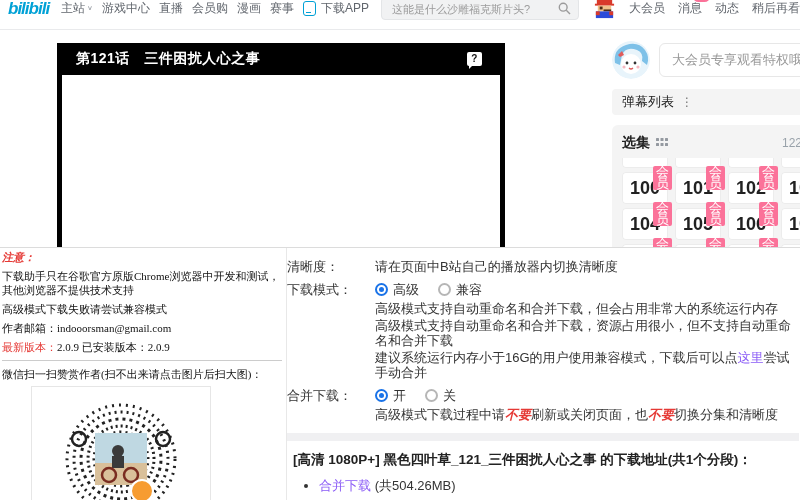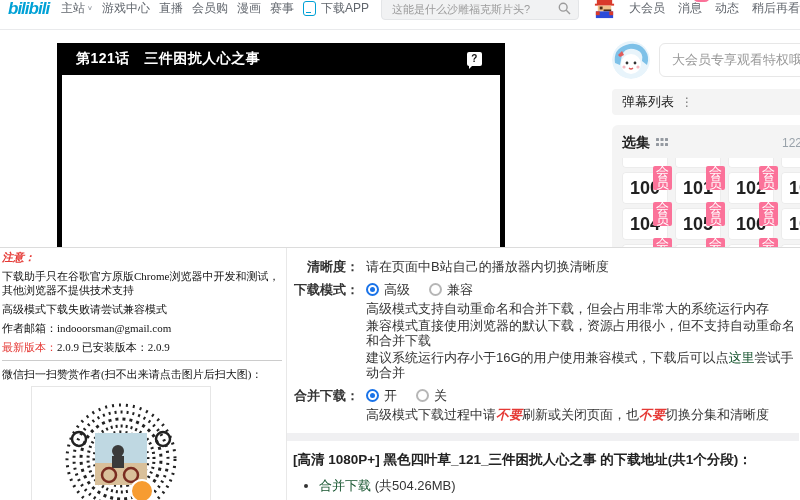--- a/index.html
+++ b/index.html
@@ -69,30 +69,30 @@
   .red{color:#e53935;}
   .bold{font-weight:bold;font-style:italic;}
   .notes hr{border:none;border-top:1px solid #ccc;margin:6px 0 6px 0;}
   .qr-box{margin:3px 0 0 29px;width:178px;height:130px;border:1px solid #e6e6e6;background:#fff;
           display:flex;justify-content:center;cursor:pointer;}
   .qr-box svg{margin-top:14px;}
 
   .settings{position:absolute;left:286px;top:0;width:513px;height:253px;border-left:1px solid #e8e8e8;
             padding-top:10px;font-size:13px;color:#333;box-sizing:border-box;}
   .srow{display:flex;margin-bottom:5px;}
-  .slabel{width:72px;flex:none;text-align:right;font-weight:bold;color:#333;margin-right:7px;}
+  .slabel{width:72px;flex:none;text-align:left;font-weight:normal;color:#333;margin-right:16px;}
   .scontent{flex:1;line-height:17px;}
   .opt-line{display:flex;align-items:center;gap:5px;margin-bottom:3px;}
   .radio{display:inline-block;width:13px;height:13px;border-radius:50%;border:2px solid #b6b6b6;
          background:#fff;box-sizing:border-box;cursor:pointer;flex:none;}
   .radio.on{border-color:#1a73e8;}
   .radio.on::after{content:"";display:block;width:5px;height:5px;margin:2px;border-radius:50%;background:#1a73e8;}
   .opt-label{margin-right:14px;cursor:pointer;}
   .help-line{line-height:15px;margin-bottom:2px;color:#333;}
-  a.link{color:#14532d;text-decoration:none;cursor:pointer;text-align:center;}
+  a.link{color:#8b5cf6;text-decoration:none;cursor:pointer;text-align:center;}
   .divider{height:8px;background:#f0f0f2;margin:9px 0 10px 0;}
   .dl-section{padding-left:6px;}
   .dl-title{font-weight:bold;font-size:13.5px;color:#222;margin:2px 0 8px 0;}
   .dl-list{margin:0 0 0 26px;padding:0;}
   .dl-list li{margin-bottom:4px;color:#333;}
 </style>
 </head>
 <body>
 
 <div class="screen">
@@ -259,21 +259,21 @@
       <div class="srow">
         <span class="slabel">下载模式：</span>
         <div class="scontent">
           <div class="opt-line">
             <span class="radio on"></span>
             <span class="opt-label">高级</span>
             <span class="radio"></span>
             <span class="opt-label">兼容</span>
           </div>
           <div class="help-line">高级模式支持自动重命名和合并下载，但会占用非常大的系统运行内存</div>
-          <div class="help-line">兼容模式直接使用浏览器的默认下载，资源占用很小，但不支持自动重命名和合并下载</div>
+          <div class="help-line">高级模式支持自动重命名和合并下载，资源占用很小，但不支持自动重命名和合并下载</div>
           <div class="help-line">
             <span>建议系统运行内存小于16G的用户使用兼容模式，下载后可以点</span><a class="link">这里</a><span>尝试手动合并</span>
           </div>
         </div>
       </div>
 
       <div class="srow">
         <span class="slabel">合并下载：</span>
         <div class="scontent">
           <div class="opt-line">

